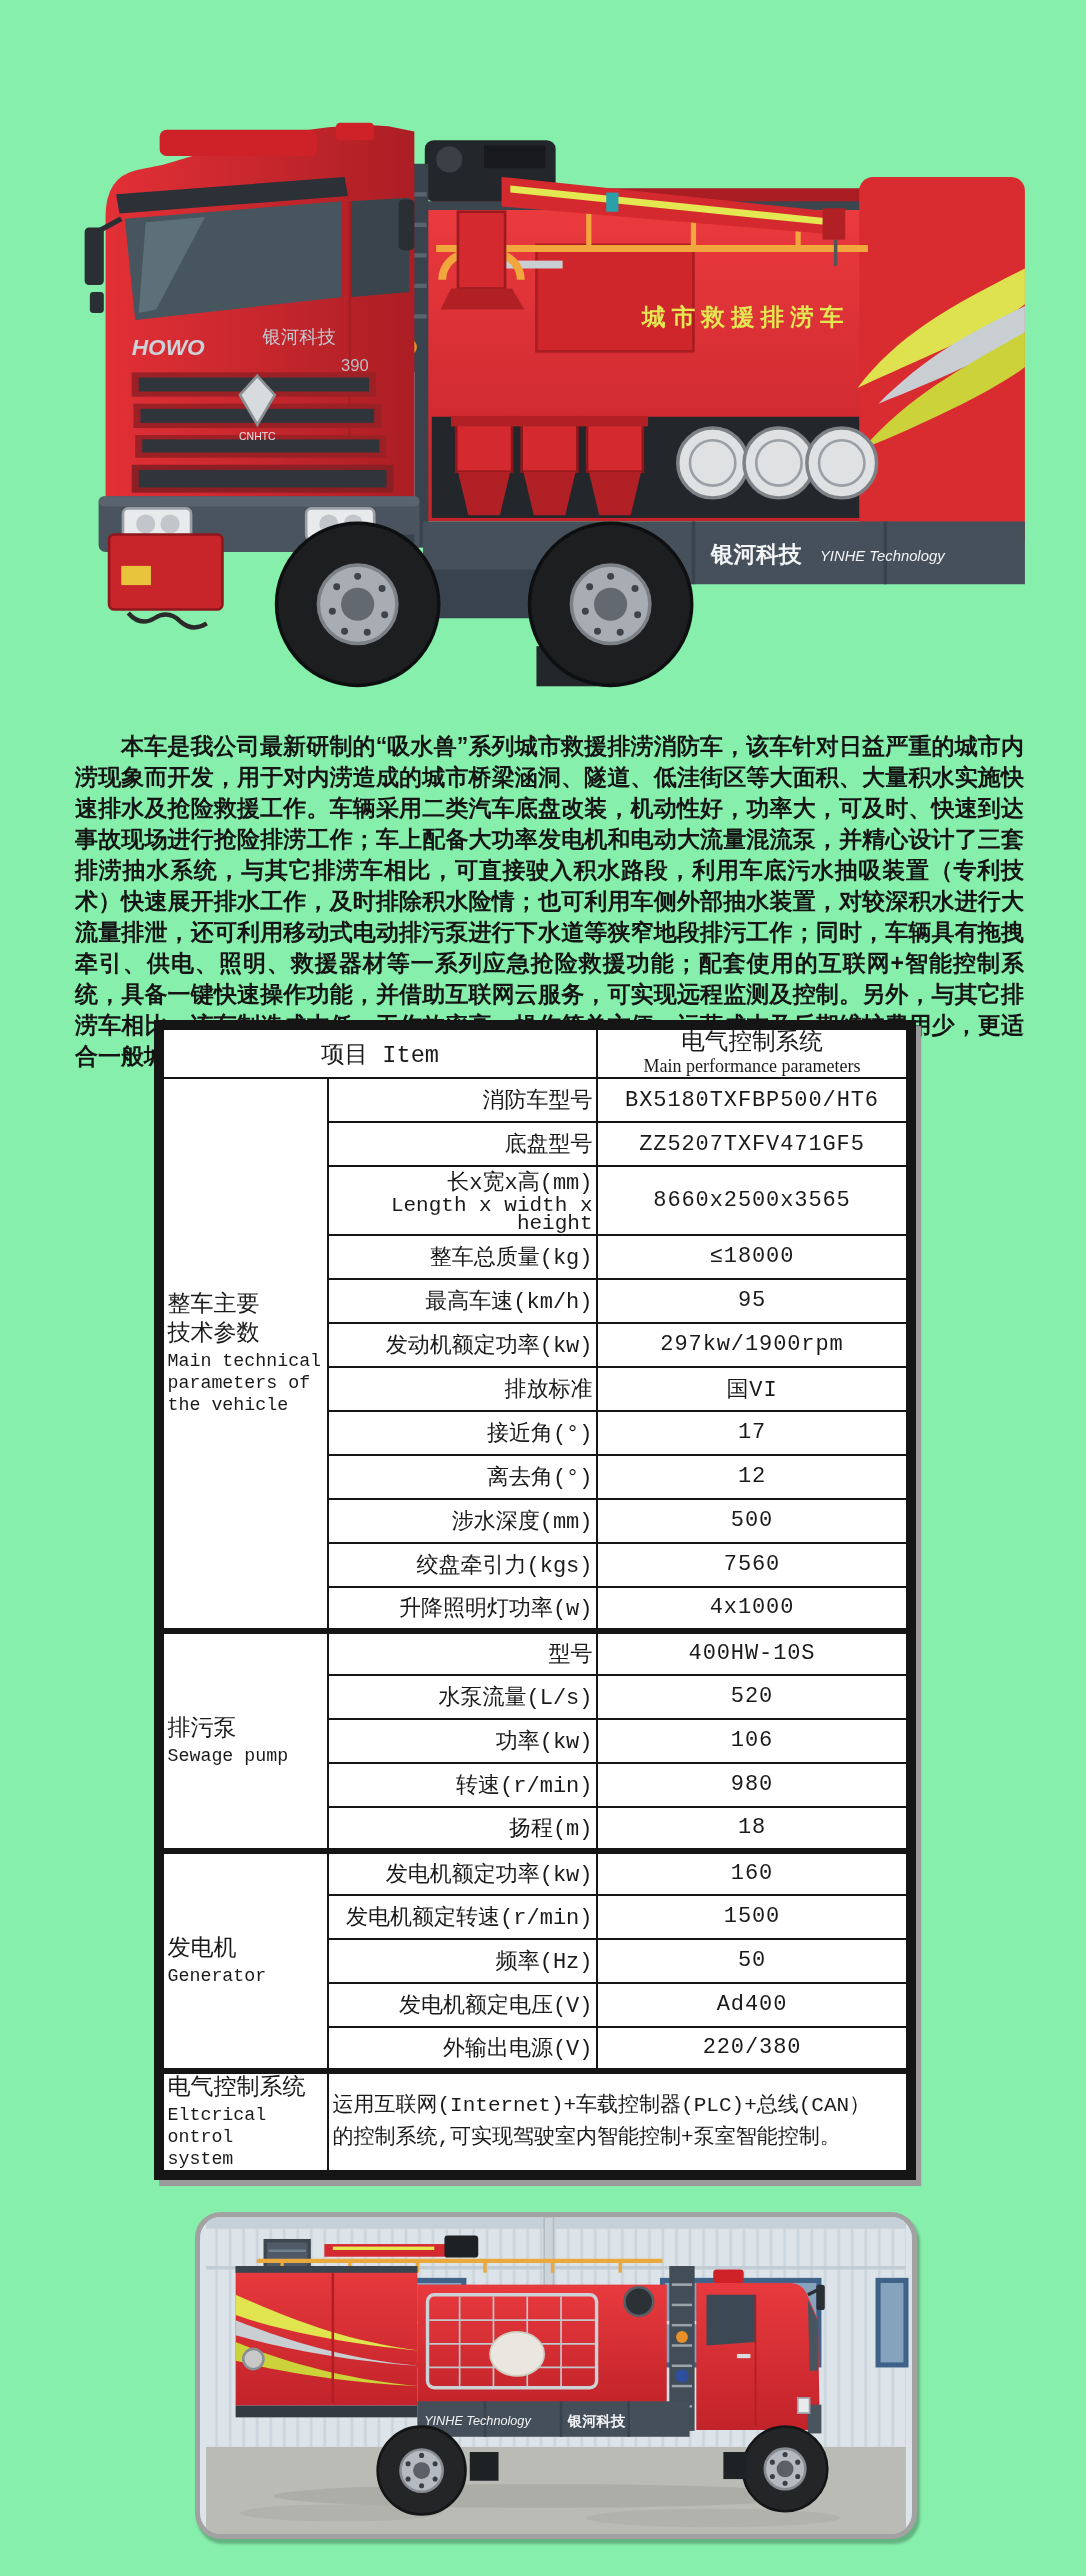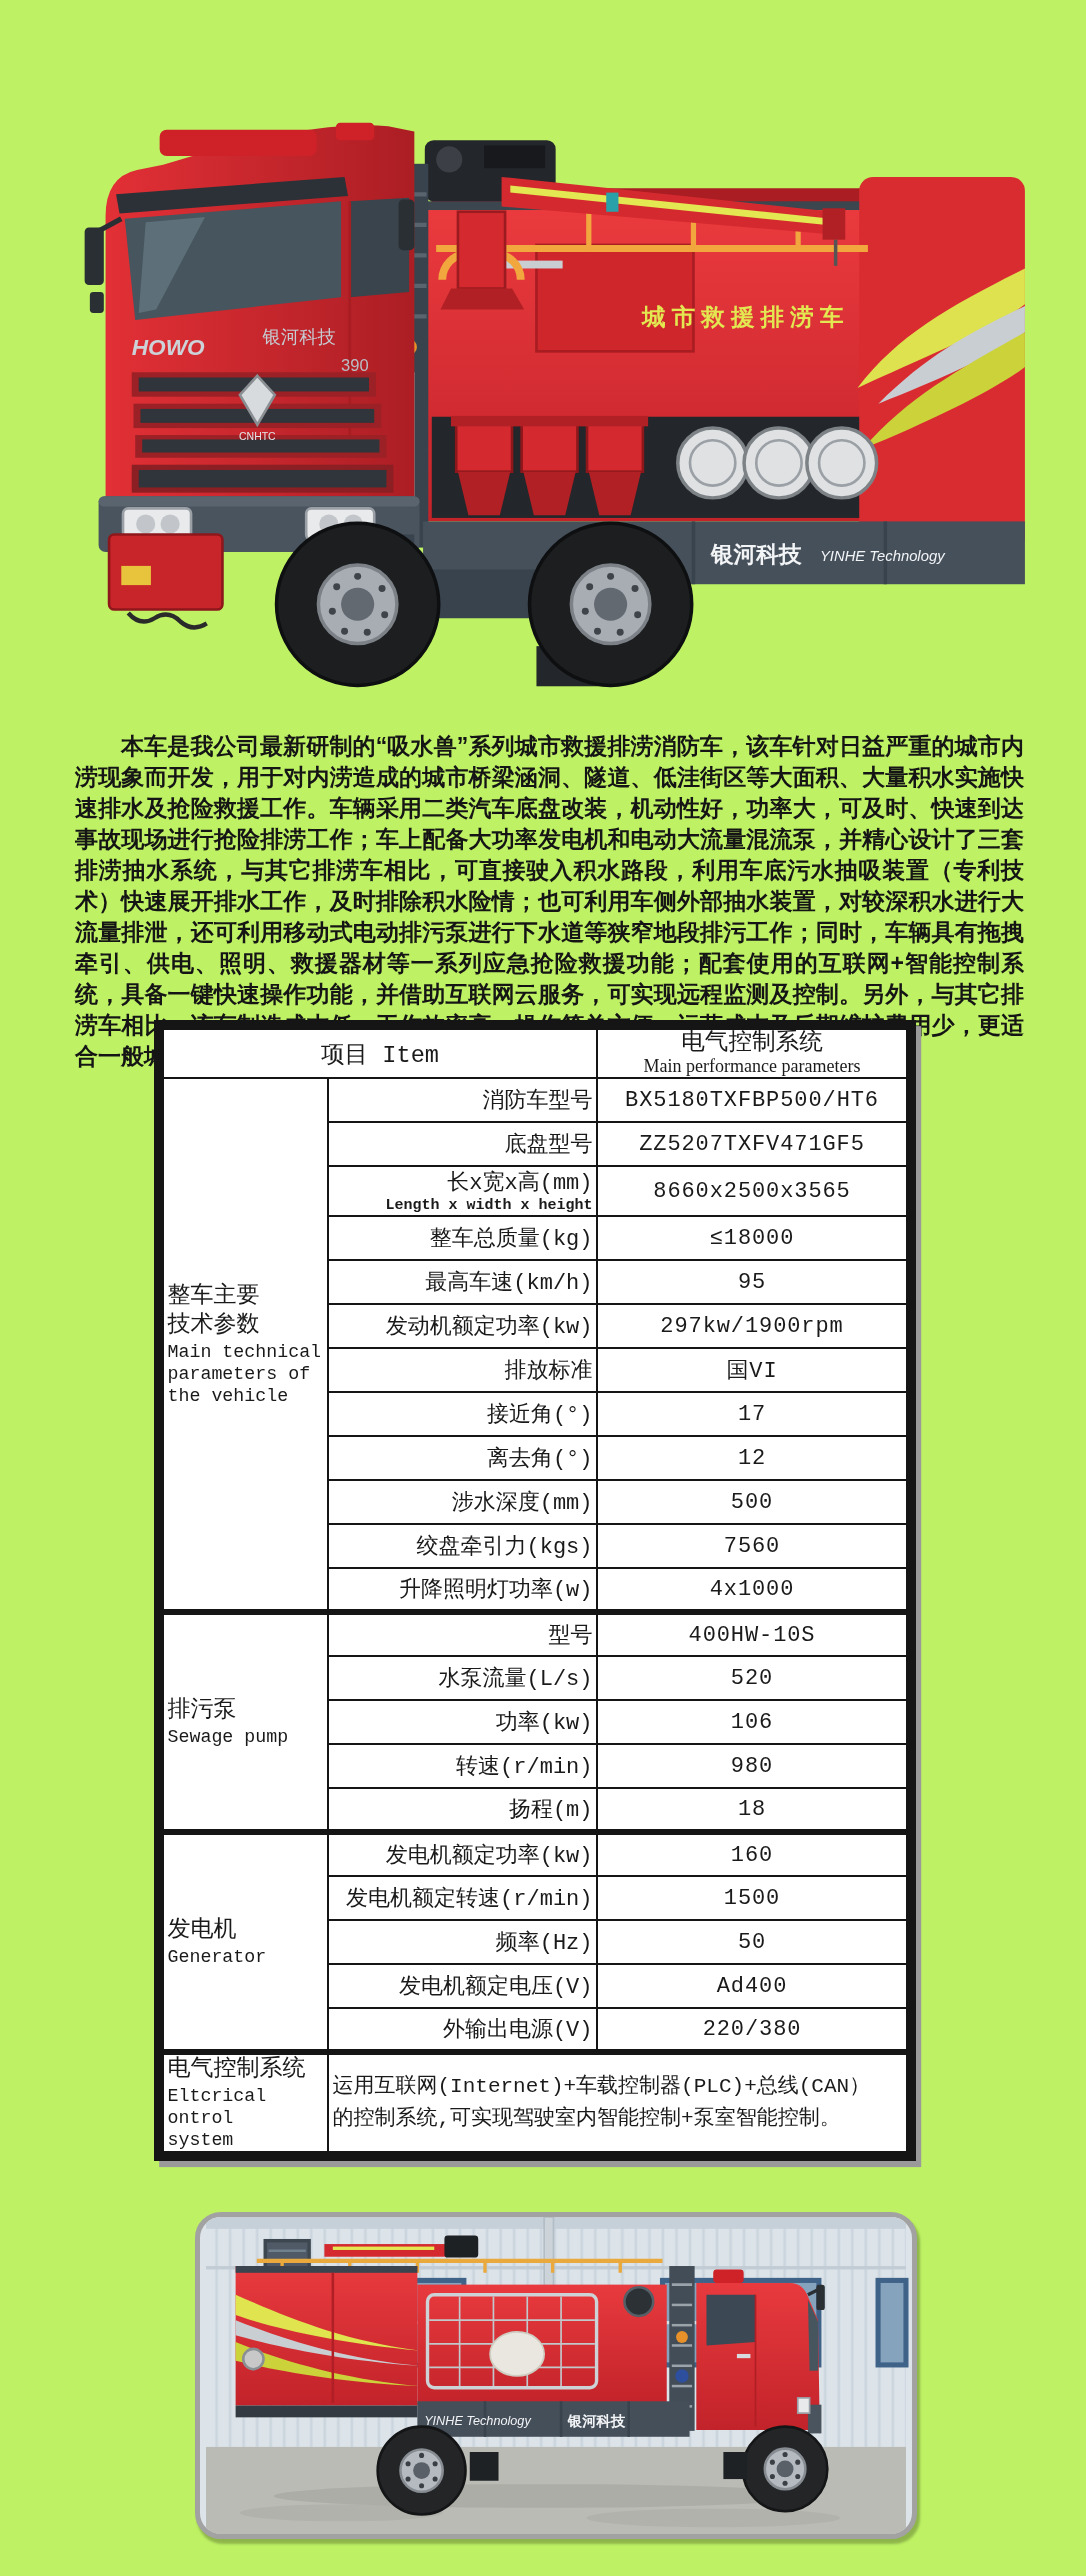--- a/index.html
+++ b/index.html
@@ -1,16 +1,16 @@
 <!DOCTYPE html>
 <html style="font-size:14px"><head>
 <meta charset="utf-8">
 <style>
   html,body{margin:0;padding:0;background:#ffffff;}
-  .page{position:relative;width:1086px;height:2576px;background:#bef264;overflow:hidden;
+  .page{position:relative;width:1086px;height:2576px;background:#86efac;overflow:hidden;
         font-family:"Liberation Sans","DejaVu Sans",sans-serif;color:#111;}
   
   .hero{position:absolute;left:48px;top:44px;width:990px;height:667px;}
   
   .intro{position:absolute;left:75px;top:731px;width:949px;margin:0;
          font-size:23px;line-height:31px;font-weight:600;text-align:justify;
          text-indent:2em;color:#151515;}
   
   .spec{position:absolute;left:154px;top:1020px;width:732px;table-layout:fixed;
         border-collapse:collapse;border:10.5px solid #151515;background:#fff;
@@ -23,21 +23,21 @@
   tr.elec{height:84px;}
   tr.gstart td{border-top:6.1px solid #151515;}
   .hitem{font-size:23.6px;text-align:center;}
   .hval{text-align:center;}
   .hval-cn{font-size:23.6px;line-height:26px;}
   .hval-en{font-size:18px;line-height:21px;font-family:Liberation Serif, serif;}
   .gcell{text-align:left;}
   .g-cn{font-size:23px;line-height:29px;white-space:pre-line;}
   .g-en{font-size:18.3px;line-height:22px;white-space:pre-line;margin-top:1px;}
   .icell{text-align:right;font-size:22px;}
-  .icell .en{font-size:15px;line-height:18.3px;font-weight:bold;}
+  .icell .en{font-size:21px;line-height:18.3px;}
   .vcell{text-align:center;font-size:22px;letter-spacing:0.9px;}
   .mcell{font-size:21px;line-height:32px;text-align:left;padding-left:47px;white-space:pre-line;}
   
   .footer-photo{position:absolute;left:195px;top:2212px;width:722px;height:327px;
         border:5.2px solid #a2a2a2;border-radius:26px;overflow:hidden;background:#dce3e9;
         box-shadow:2.6px 4.4px 2.6px rgba(0,0,0,0.25);box-sizing:border-box;}
   .footer-photo svg{display:block;}
 </style>
 </head>
 <body>

